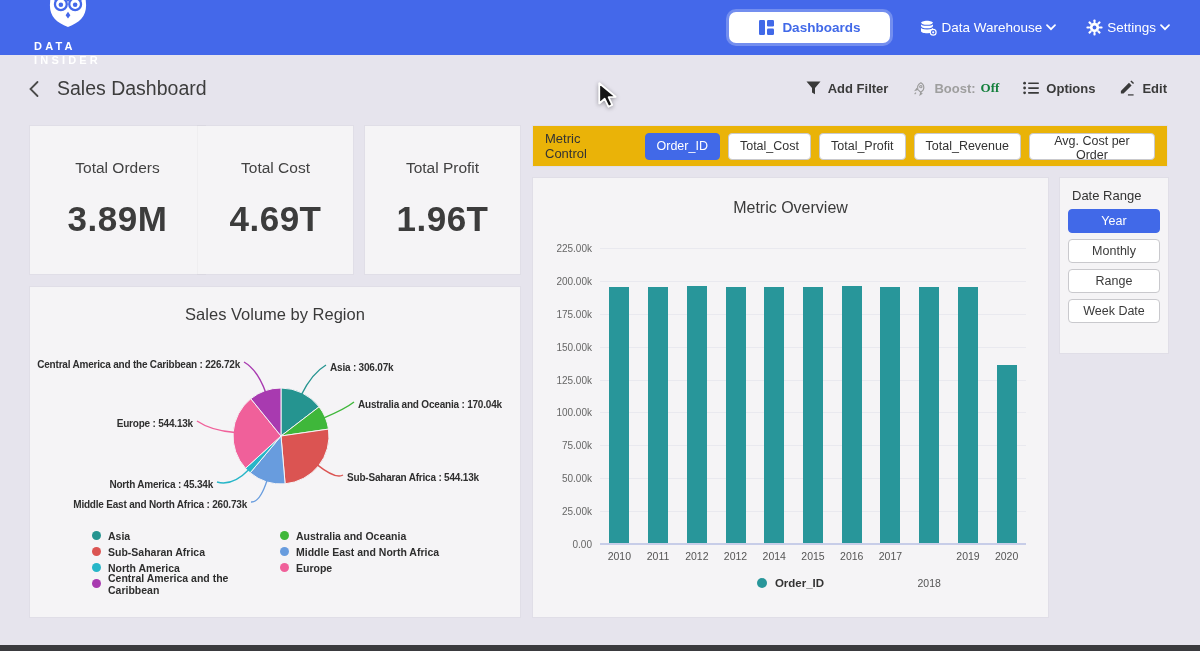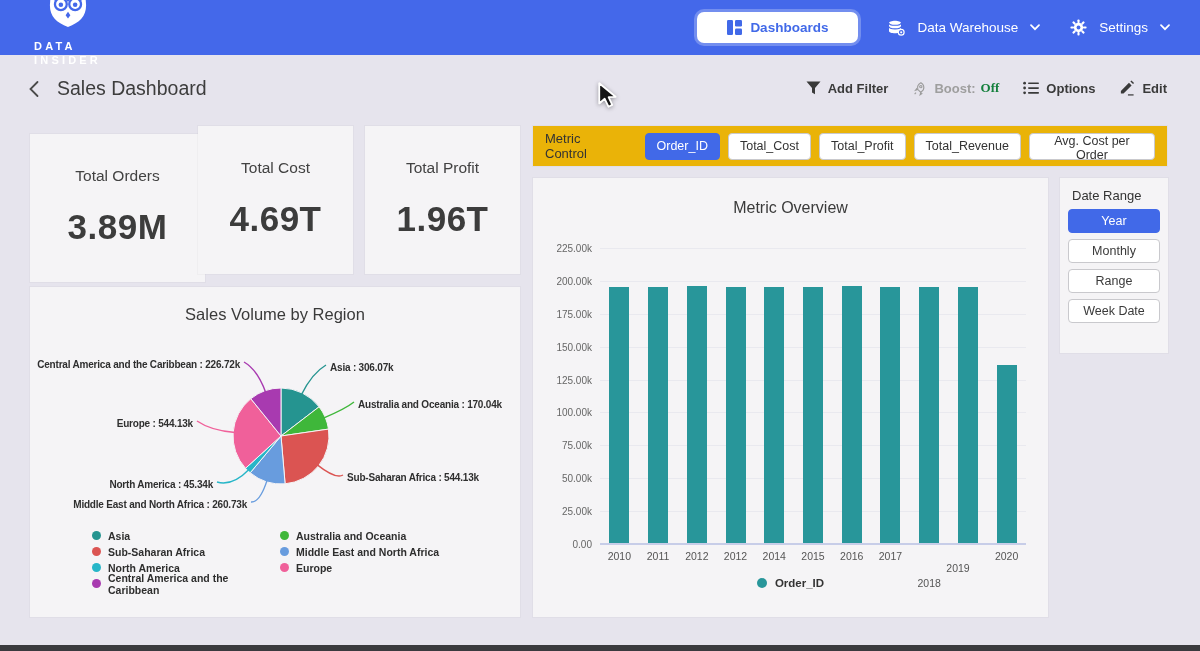--- a/index.html
+++ b/index.html
@@ -9,21 +9,21 @@
   .topnav{position:absolute;left:0;top:0;width:1200px;height:55px;background:#4468ea;
           display:flex;align-items:center;justify-content:space-between;
           padding:0 30px 0 34px;box-sizing:border-box;}
   .brand{display:flex;align-items:center;gap:11px;cursor:pointer;flex-direction:column;}
   .brand-text span{display:block;color:#fff;font-size:11px;font-weight:700;
                    letter-spacing:3.2px;line-height:14px;}
   .navright{display:flex;align-items:center;gap:30px;}
   .nav-pill{display:flex;align-items:center;gap:8px;background:#fff;color:#4169e8;
             border:none;border-radius:7px;padding:8px 30px;font-size:13.5px;font-weight:700;
             font-family:inherit;box-shadow:0 0 0 3px rgba(255,255,255,.25);cursor:pointer;}
-  .nav-item{display:flex;align-items:center;gap:12px;color:#fff;font-size:13.5px;
+  .nav-item{display:flex;align-items:center;gap:4px;color:#fff;font-size:13.5px;
             font-weight:500;cursor:pointer;}
   
   .back{position:absolute;left:27px;top:80px;background:none;border:none;cursor:pointer;padding:0;}
   .page-title{position:absolute;left:57px;top:77px;font-size:19.5px;color:#3d3d3d;font-weight:500;}
   .tools{position:absolute;top:80px;right:33px;display:flex;gap:24px;align-items:center;}
   .tool{display:flex;align-items:center;gap:7px;background:none;border:none;cursor:pointer;
         font-family:inherit;font-size:13px;font-weight:600;color:#3a3a3a;padding:0;}
   .boost-l{color:#9e9e9e;}
   .boost-v{color:#15803d;margin-left:-2px;font-family:Liberation Serif, serif;}
   
@@ -177,21 +177,21 @@
     </button>
     <button class="tool">
       <svg width="16" height="16" viewBox="0 0 17 17">
         <path d="M2,11.6 L2,14.4 L4.8,14.4 L13.4,5.8 L10.6,3 Z M14.9,4.3 L12.1,1.5 L13.2,0.4 L16,3.2 Z" fill="#3a3a3a"></path>
         <rect x="9.5" y="15.2" width="6" height="1.3" fill="#3a3a3a"></rect>
       </svg>
       <span>Edit</span>
     </button>
   </div>
 
-  <div class="card" style="left:30px;top:126px;width:175px;height:148px;margin-top:8px;">
+  <div class="card" style="left:30px;top:126px;width:175px;height:148px;">
     <div class="kpi-label">Total Orders</div>
     <div class="kpi-value">3.89M</div>
   </div>
   <div class="card" style="left:198px;top:126px;width:155px;height:148px;">
     <div class="kpi-label">Total Cost</div>
     <div class="kpi-value">4.69T</div>
   </div>
   <div class="card" style="left:365px;top:126px;width:155px;height:148px;">
     <div class="kpi-label">Total Profit</div>
     <div class="kpi-value">1.96T</div>
@@ -249,21 +249,21 @@
       <div class="ytick" style="top: 361px;">0.00</div>
       <div class="xtick" style="left: 86.3636px;">2010</div>
       <div class="xtick" style="left: 125.091px;">2011</div>
       <div class="xtick" style="left: 163.818px;">2012</div>
       <div class="xtick" style="left: 202.545px;">2012</div>
       <div class="xtick" style="left: 241.273px;">2014</div>
       <div class="xtick" style="left: 280px;">2015</div>
       <div class="xtick" style="left: 318.727px;">2016</div>
       <div class="xtick" style="left: 357.455px;">2017</div>
       <div class="xtick" style="left: 396.182px; margin-top: 27px;">2018</div>
-      <div class="xtick" style="left: 425px; margin-top: 12px;">2019</div>
+      <div class="xtick" style="left: 435px;">2019</div>
       <div class="xtick" style="left: 473.636px;">2020</div>
     </div>
 
   <div class="card" style="left:1060px;top:178px;width:108px;height:175px;">
     <div class="dr-label">Date Range</div>
     <div class="dr-btns">
         <button class="dr-btn sel">Year</button>
         <button class="dr-btn">Monthly</button>
         <button class="dr-btn">Range</button>
         <button class="dr-btn">Week Date</button>

